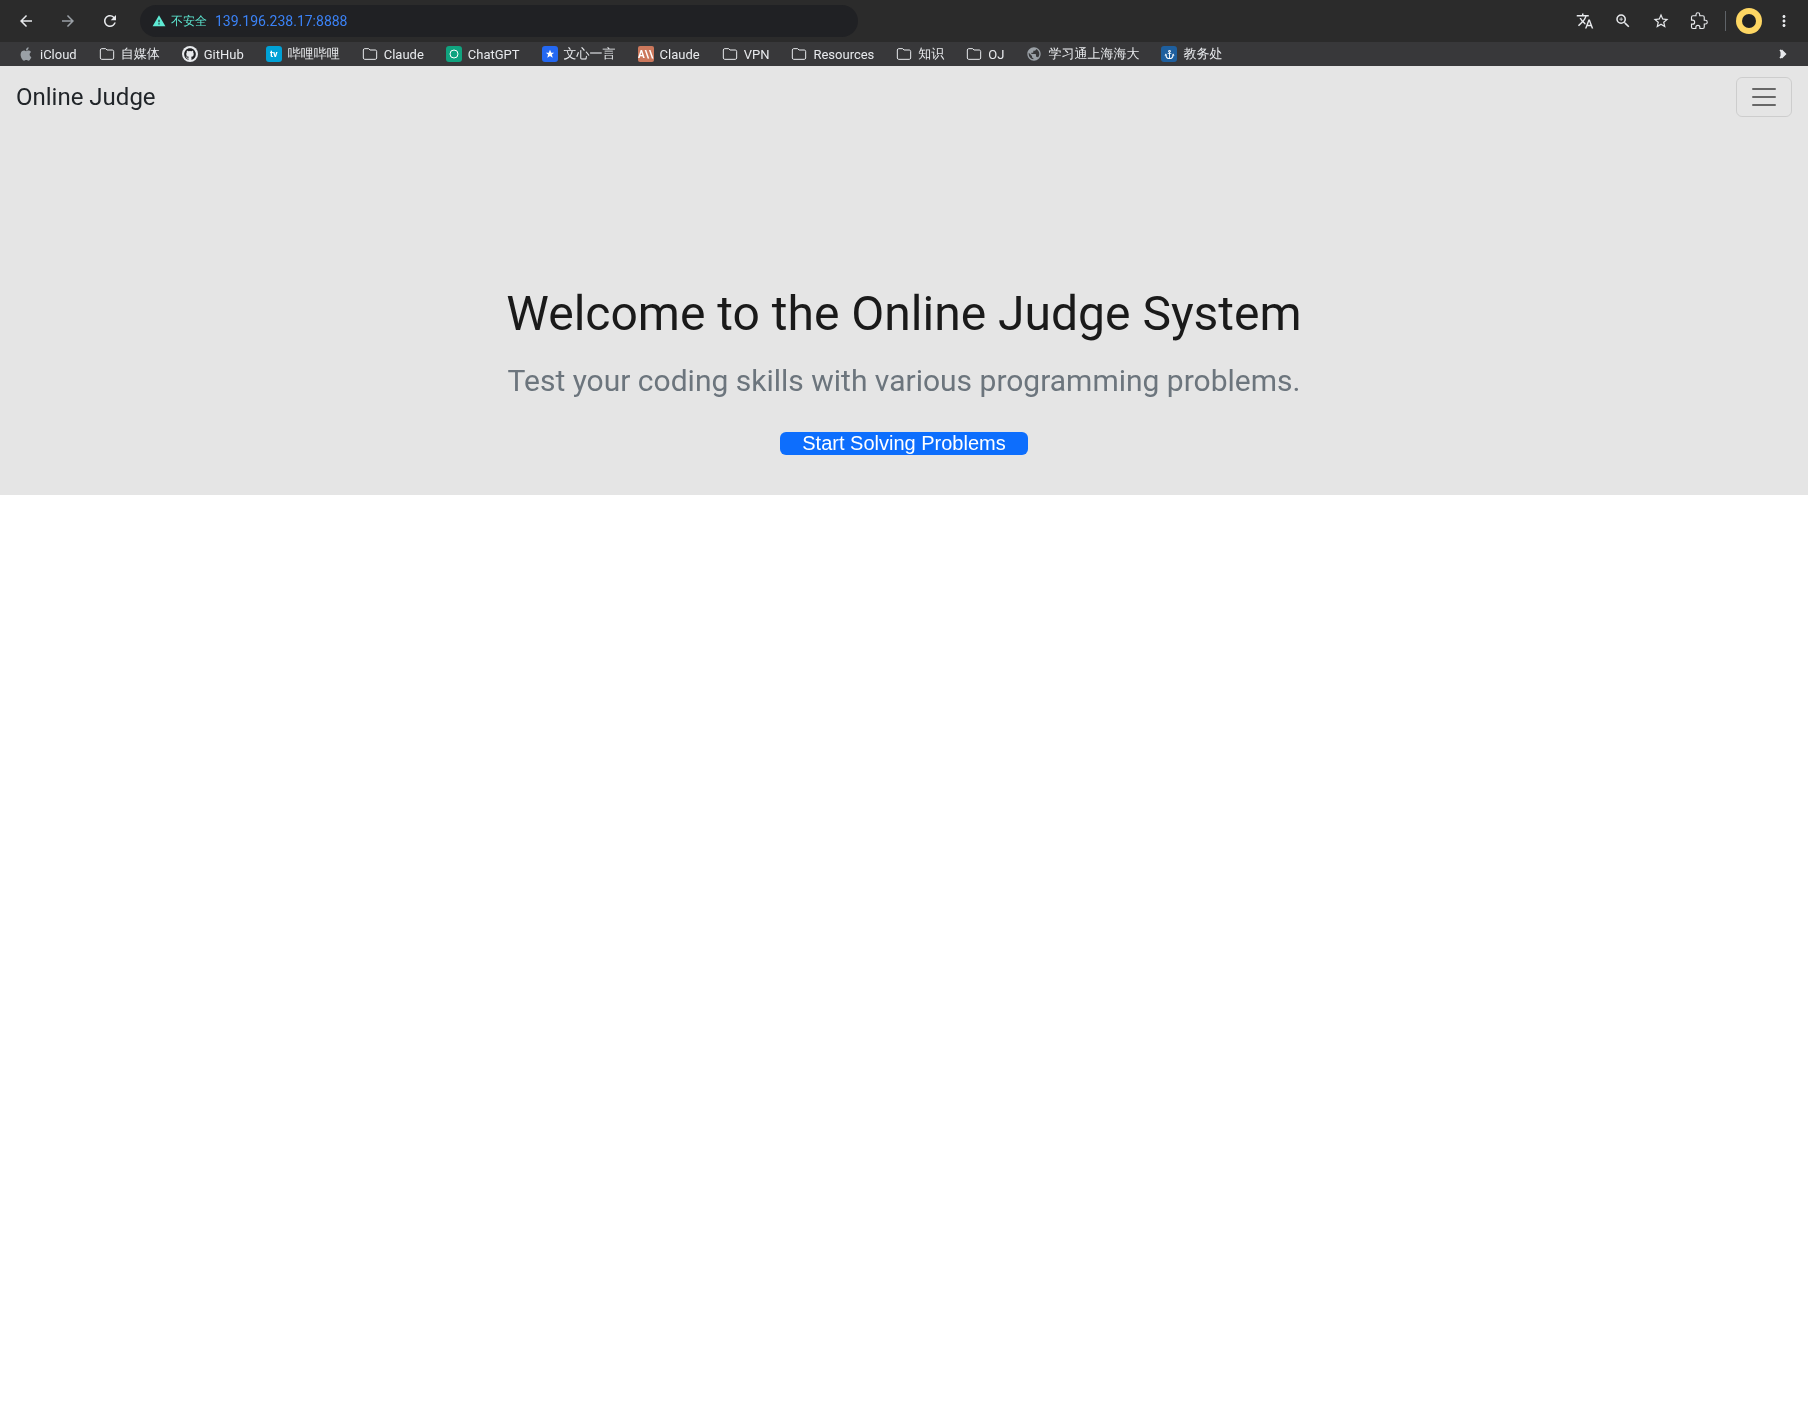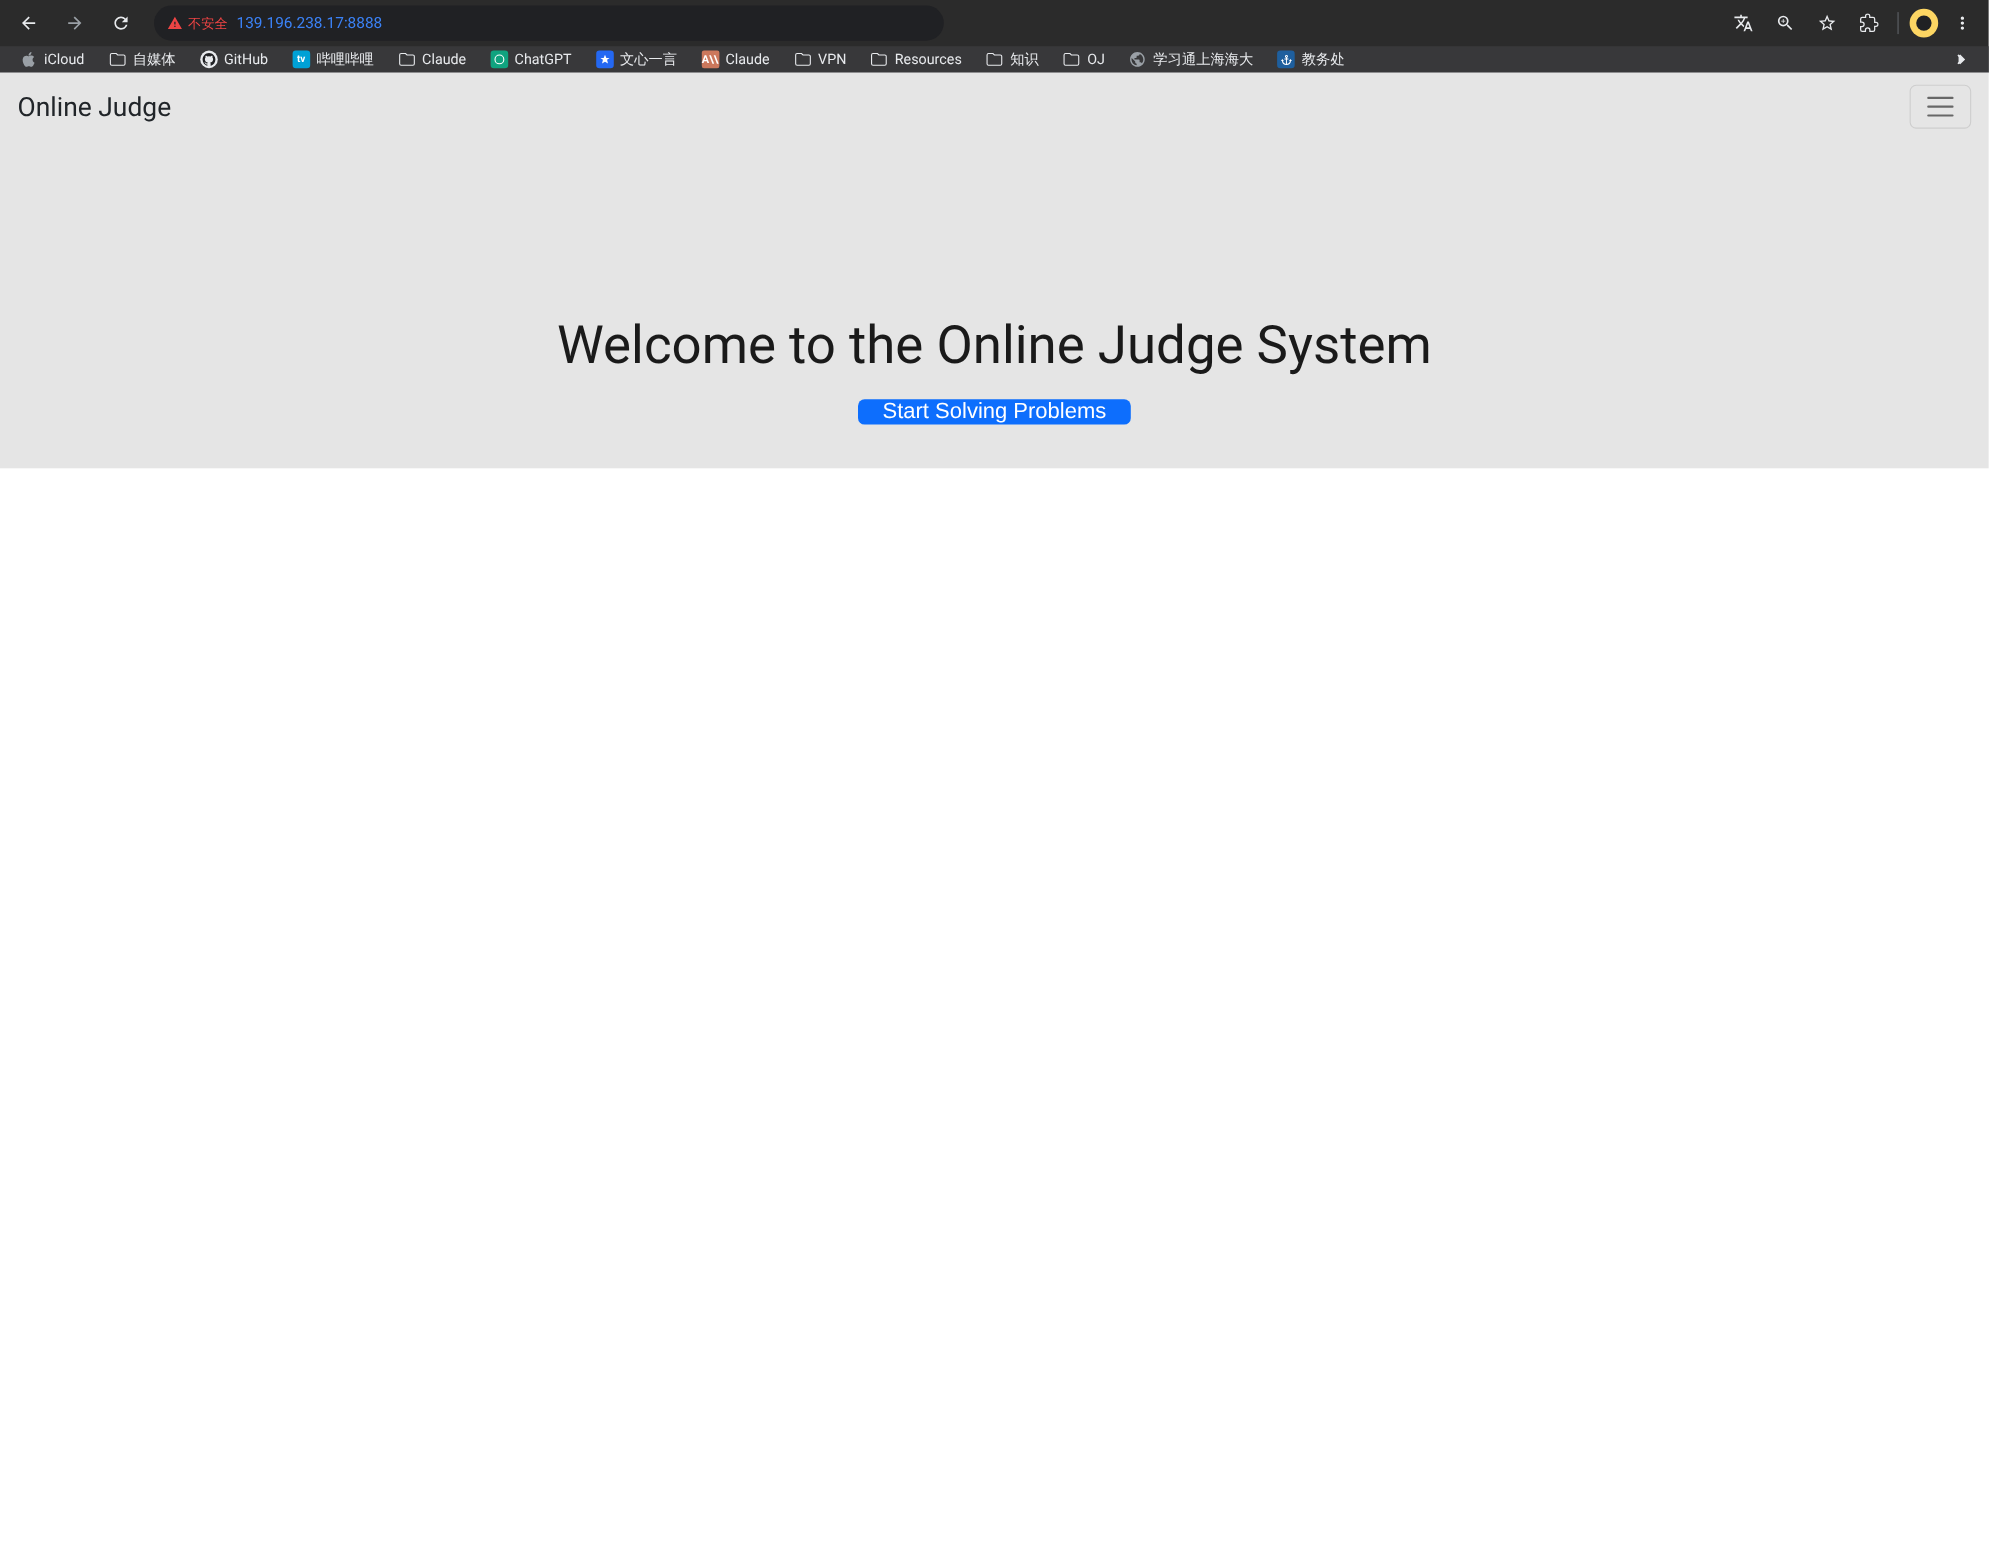--- a/index.html
+++ b/index.html
@@ -59,21 +59,21 @@
       color: #e8eaed;
       font-size: 14px;
       max-width: 960px;
       margin: 0 6px;
     }
 
     .security-badge {
       display: flex;
       align-items: center;
       gap: 5px;
-      color: #ef4444;
+      color: #5eead4;
       font-size: 12px;
     }
 
     .security-badge svg {
       width: 14px;
       height: 14px;
       fill: currentColor;
     }
 
     .url-text {
@@ -561,15 +561,16 @@
       <span class="navbar-toggler-icon">
         <span></span>
           <span></span>
           <span></span>
       </span>
     </button>
   </nav>
 
   <div class="hero">
     <h1 class="hero-title">Welcome to the Online Judge System</h1>
+    <p class="hero-subtitle">Test your coding skills with various programming problems.</p>
     <button class="btn-primary">Start Solving Problems</button>
   </div>
 </div>
 
 </body></html>

